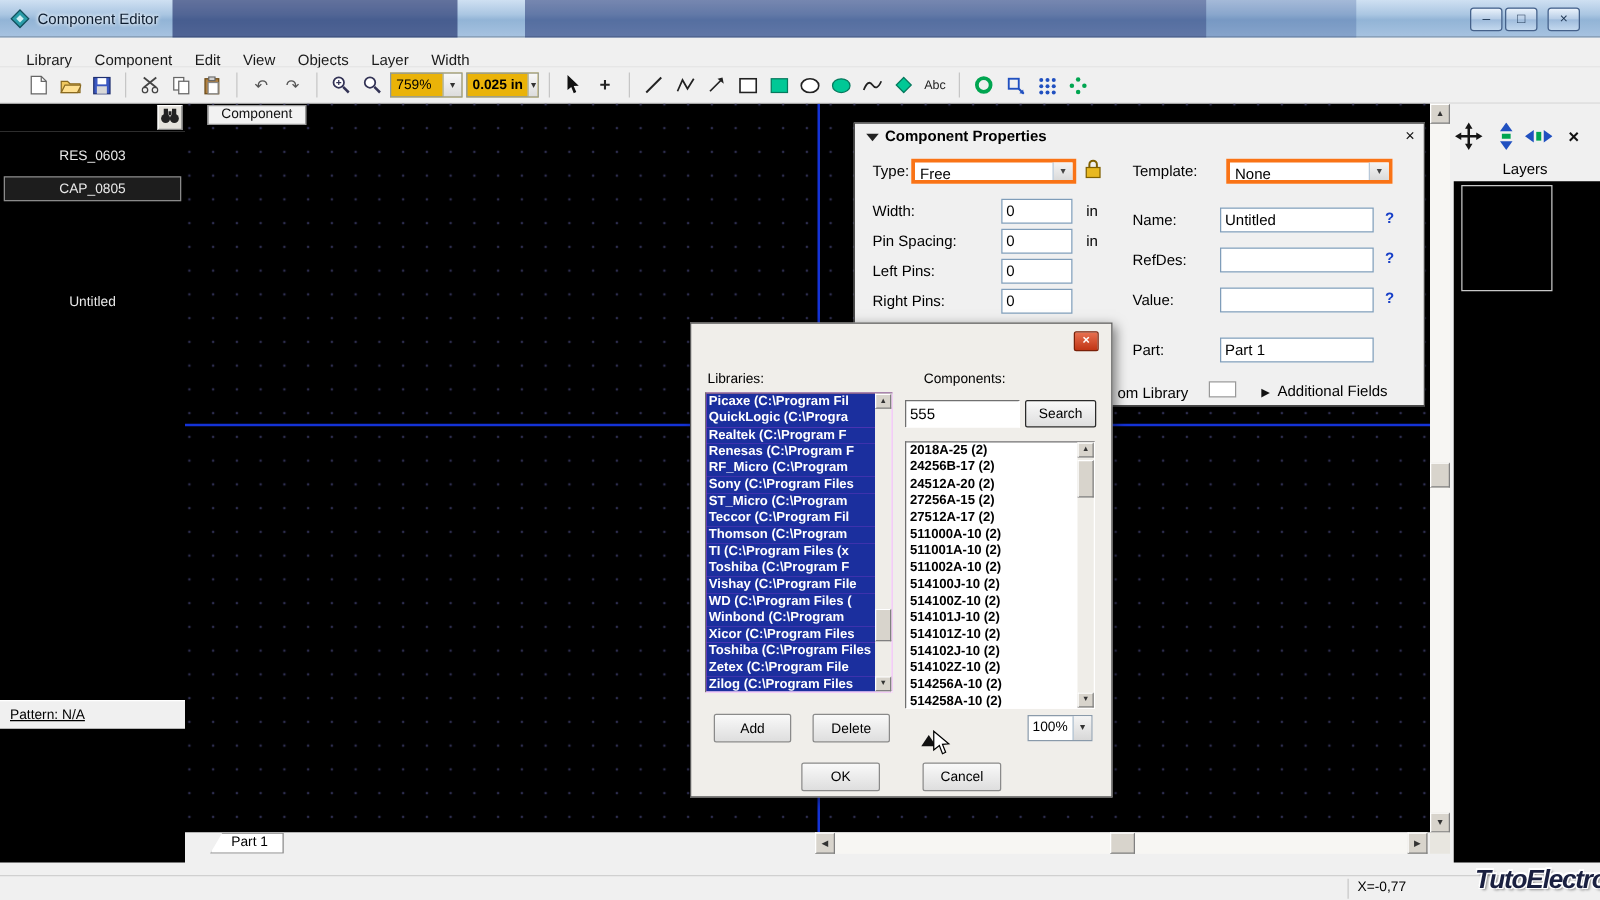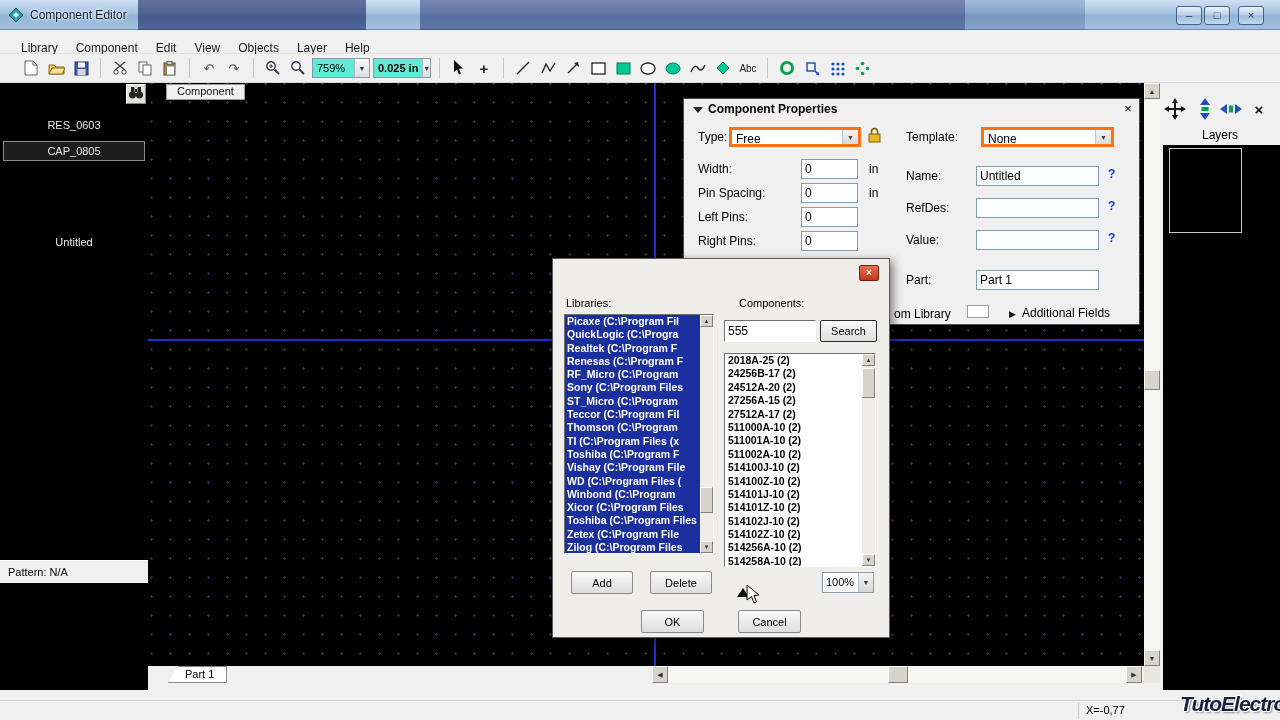--- a/index.html
+++ b/index.html
@@ -26,38 +26,38 @@
  border-bottom:1px solid #e2e2e2;display:flex;align-items:center;padding-left:12px;}
 .menu-item{padding:3px 9px;color:#1a1a1a;margin-top:12px;}
 
 
 .toolbar{position:absolute;left:0;top:54px;width:1280px;height:29px;background:#f0f0f0;
  border-bottom:1px solid #d6d6d6;display:flex;align-items:center;padding-left:20px;gap:3px;}
 .tbtn{width:22px;height:22px;display:flex;align-items:center;justify-content:center;border-radius:2px;}
 .tsep{width:1px;height:20px;background:#c6c6c6;margin:0 5px;}
 .tglyph{font-size:13px;color:#555;}
 .cross-glyph{font-size:15px;font-weight:bold;color:#222;}
-.tcombo{height:20px;border:1px solid #8899aa;background:#5eead4;display:flex;align-items:center;font-size:11px;}
+.tcombo{height:20px;border:1px solid #8899aa;background:#eab308;display:flex;align-items:center;font-size:11px;}
 .tcombo .val{padding:0 4px;flex:1;white-space:nowrap;}
 .tcombo .drop{width:15px;height:100%;background:linear-gradient(#f8f8f8,#dcdcdc);border-left:1px solid #aabccc;
  display:flex;align-items:center;justify-content:center;font-size:7px;color:#333;}
 .combo-zoom{width:58px;} .combo-grid{width:58px;font-weight:bold;}
 .abc-label{font-size:10px;color:#222;}
 
 
 .lp-topbar{position:absolute;left:0;top:83px;width:148px;height:22px;background:#000;}
 .lp-find{position:absolute;left:126px;top:84px;width:20px;height:20px;background:#e4e2dc;
  border:1px solid;border-color:#fff #888 #888 #fff;display:flex;align-items:center;justify-content:center;z-index:2;}
 .lp-list{position:absolute;left:0;top:105px;width:148px;height:455px;background:#000;}
 .lp-item{position:absolute;left:3px;width:142px;height:20px;color:#e8e8e8;font-size:11px;
  display:flex;align-items:center;justify-content:center;white-space:nowrap;}
 .lp-item.selected{border:1px solid #8a8a8a;background:#1d1d1d;}
 .lp-i0{top:10px;} .lp-i1{top:36px;} .lp-i2{top:127px;}
 .lp-pattern{position:absolute;left:0;top:560px;width:176px;height:23px;background:#f0f0f0;
- border-top:1px solid #fff;display:flex;align-items:center;padding-left:8px;font-size:11px;}
+ border-top:1px solid #fff;display:flex;align-items:center;padding-left:8px;font-size:11px;text-decoration:underline;}
 .lp-preview{position:absolute;left:0;top:583px;width:148px;height:107px;background:#000;}
 
 
 .canvas{position:absolute;left:148px;top:83px;width:996px;height:583px;background-color:#000;
  background-image:radial-gradient(circle,#2e2e50 1px,transparent 1.3px);
  background-size:19px 19px;background-position:13px 10px;overflow:hidden;}
 .axis-h{position:absolute;left:0;top:256px;width:996px;height:2px;background:#1433d6;}
 .axis-v{position:absolute;left:506px;top:0;width:2px;height:583px;background:#1433d6;}
 .canvas-tab{position:absolute;left:166px;top:84px;height:16px;padding:0 10px;background:#f2f2f2;
  border:1px solid #9a9a9a;font-size:11px;line-height:13px;color:#111;z-index:2;}
@@ -189,21 +189,21 @@
   <div class="winbtn btn-close">×</div>
 </div>
 
 <div class="menubar">
   <span class="menu-item">Library</span>
   <span class="menu-item">Component</span>
   <span class="menu-item">Edit</span>
   <span class="menu-item">View</span>
   <span class="menu-item">Objects</span>
   <span class="menu-item">Layer</span>
-  <span class="menu-item">Help</span>
+  <span class="menu-item">Width</span>
 </div>
 
 <div class="toolbar">
   <span class="tbtn">
       <svg width="14" height="16">
         <path d="M1 1 h8 l4 4 v10 h-12 z" fill="#fff" stroke="#666"></path>
         <path d="M9 1 v4 h4" fill="none" stroke="#666"></path>
       </svg>
     </span>
   <span class="tbtn">

